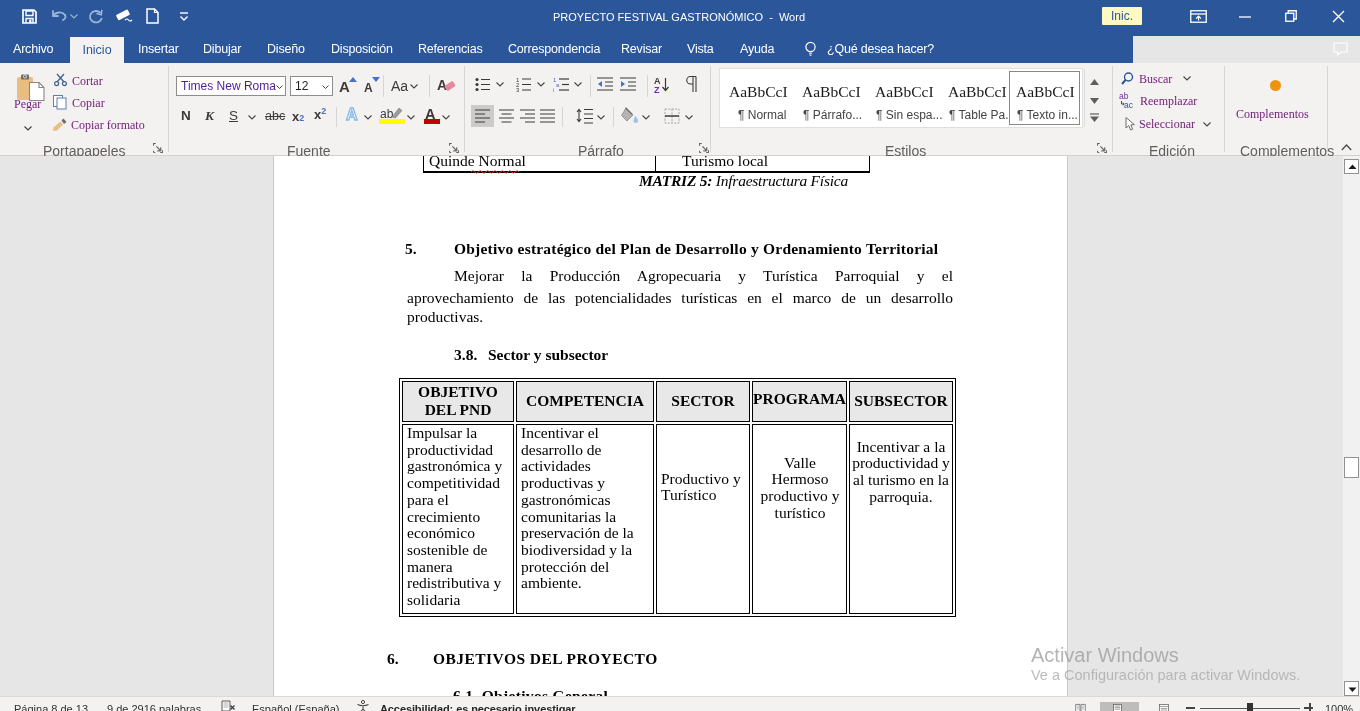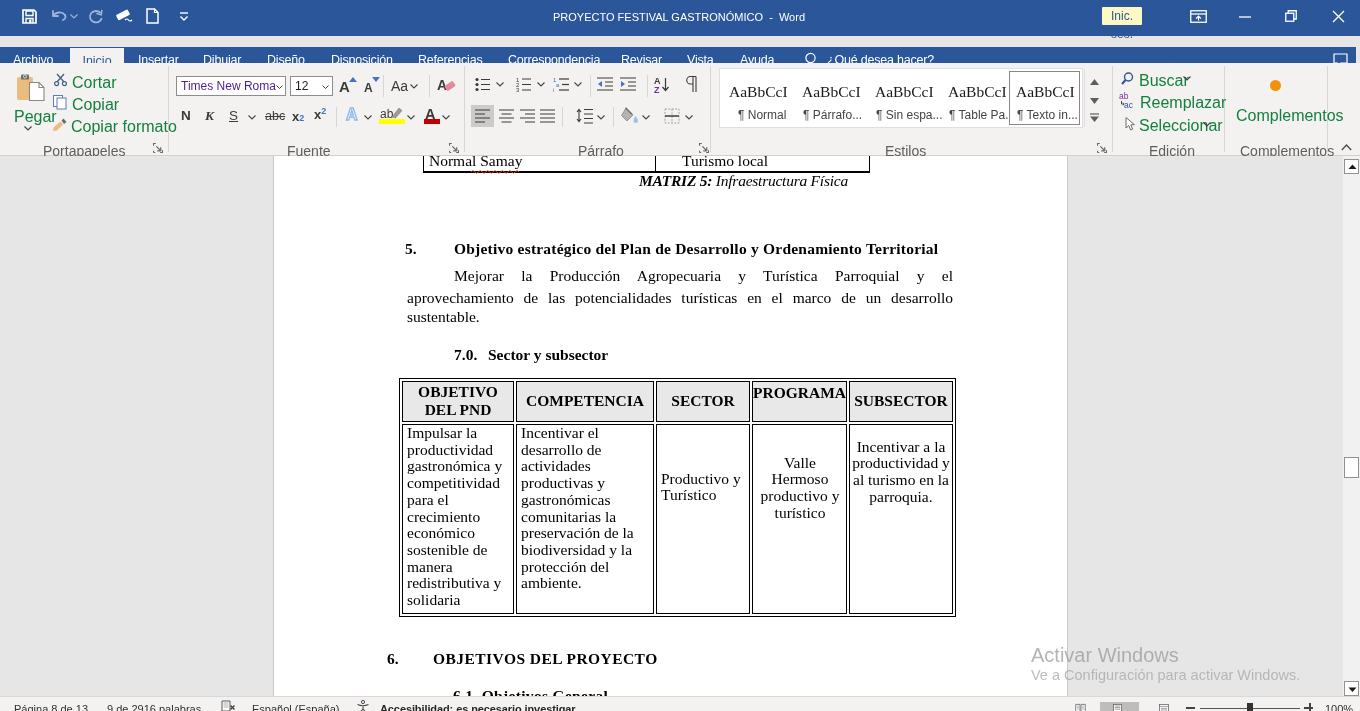--- a/index.html
+++ b/index.html
@@ -1,29 +1,29 @@
 <!DOCTYPE html>
 <html><head>
 <meta charset="utf-8">
 <style>
   * { margin:0; padding:0; box-sizing:border-box; }
   html,body { width:1360px; height:711px; overflow:hidden; }
   body { font-family:"Liberation Sans", sans-serif; position:relative; background:#e6e6e6; }
   .abs { position:absolute; }
   
   #titlebar { position:absolute; left:0; top:0; width:1360px; height:36px; background:#2b579a; }
-  #tabrow   { position:absolute; left:0; top:47px; width:1356px; height:27px; background:#2b579a; }
+  #tabrow   { position:absolute; left:0; top:36px; width:1133px; height:27px; background:#2b579a; }
   .tab { position:absolute; top:0; height:27px; line-height:26px; color:#fff; font-size:12.5px; letter-spacing:-0.2px; }
   #tab-active { position:absolute; left:70px; top:1px; width:54px; height:26px; background:#f3f2f1; color:#2b579a; text-align:center; line-height:26px; font-size:12.5px; }
   
   #ribbon { position:absolute; left:0; top:63px; width:1360px; height:93px; background:#f3f2f1; border-bottom:1px solid #d2d0ce; }
   .gsep { position:absolute; top:3px; width:1px; height:86px; background:#d8d6d4; }
   .glabel { position:absolute; top:80px; font-size:14px; color:#605e5c; white-space:nowrap; }
   .launcher { position:absolute; top:80px; width:10px; height:10px; }
-  .btn-label { font-size:16px; color:#15803d; white-space:nowrap; position:absolute; }
+  .btn-label { font-size:12px; color:#701a75; white-space:nowrap; position:absolute;font-family:Liberation Serif, serif; }
   .combo { position:absolute; background:#fff; border:1px solid #8f8d8b; }
   
   #canvas { position:absolute; left:0; top:156px; width:1360px; height:540px; background:#e6e6e6; overflow:hidden; }
   #page { position:absolute; left:273px; top:-1000px; width:795px; height:2000px; background:#fff; border-left:1px solid #c9c9c9; border-right:1px solid #c9c9c9; }
   .doc { font-family:"Liberation Serif", serif; color:#000; position:absolute; white-space:nowrap; }
   
   #sbar { position:absolute; left:1343px; top:156px; width:17px; height:540px; background:#f1f1f1; }
   .sbtn { position:absolute; left:1px; width:15px; height:15px; background:#fff; border:1px solid #919191; }
   
   #statusbar { position:absolute; left:0; top:696px; width:1360px; height:15px; background:#f3f2f1; border-top:1px solid #dbd9d7; }
@@ -133,21 +133,21 @@
     <div class="glabel" style="left:1149px;">Edición</div>
     <div class="glabel" style="left:1240px;">Complementos</div>
     <div id="grp-clipboard">
       <svg style="left:16px; top:11px;" width="30" height="28" viewBox="0 0 30 28">
         <rect x="1" y="3" width="16" height="23" rx="2" fill="#e9bd7e"></rect>
         <rect x="5" y="0.5" width="8" height="5" rx="1" fill="#6e6c6a"></rect>
         <circle cx="9" cy="2.5" r="1.6" fill="#6e6c6a" stroke="#fff" stroke-width="0.7"></circle>
         <path d="M13.5 8.5 h9.5 l5 5 v13 h-14.5 z" fill="#fff" stroke="#8a8886" stroke-width="1.1"></path>
         <path d="M23 8.5 v5 h5" fill="none" stroke="#8a8886" stroke-width="1.1"></path>
       </svg>
-      <div class="btn-label" style="left:14px; top:45px;">Pegar</div>
+      <div class="btn-label" style="left:14px; top:34px;">Pegar</div>
       <svg style="left:24px; top:63px;" width="8" height="5" viewBox="0 0 8 5">
         <path d="M0.5 0.5 L4 4 L7.5 0.5" fill="none" stroke="#444" stroke-width="1.2"></path>
       </svg>
       <svg style="left:54px; top:10px;" width="14" height="13" viewBox="0 0 14 13">
         <path d="M3 1 L10 9 M10 1 L3 9" stroke="#41618f" stroke-width="1.3" fill="none"></path>
         <circle cx="2.6" cy="10.6" r="2" fill="none" stroke="#41618f" stroke-width="1.2"></circle>
         <circle cx="10.4" cy="10.6" r="2" fill="none" stroke="#41618f" stroke-width="1.2"></circle>
       </svg>
       <div class="btn-label" style="left:72px; top:11px;">Cortar</div>
       <svg style="left:53px; top:32px;" width="14" height="14" viewBox="0 0 14 14">
@@ -385,52 +385,52 @@
   </div>
 
   <div id="canvas">
     <div id="page"></div>
     <div id="doccontent">
 
       <div class="abs" style="left:423px; top:0; width:1px; height:16px; background:#000;"></div>
       <div class="abs" style="left:655px; top:0; width:1px; height:16px; background:#000;"></div>
       <div class="abs" style="left:869px; top:0; width:1px; height:16px; background:#000;"></div>
       <div class="abs" style="left:423px; top:15px; width:447px; height:2px; background:#000;"></div>
-      <div class="doc" style="left:429px; top:-4px; font-size:15.5px;">Normal Samay</div>
+      <div class="doc" style="left:429px; top:-4px; font-size:15.5px;">Quinde Normal</div>
       <div class="doc" style="left:662px; top:-4px; font-size:15.5px;margin-left:20px;">Turismo local</div>
       <svg style="left:471px; top:12.5px;" width="48" height="4" viewBox="0 0 52 4">
         <path d="M0 3 Q 2 0 4 3 T 8 3 T 12 3 T 16 3 T 20 3 T 24 3 T 28 3 T 32 3 T 36 3 T 40 3 T 44 3 T 48 3 T 52 3" fill="none" stroke="#e43f2c" stroke-width="1"></path>
       </svg>
 
       <div class="doc" style="left:639px; top:16.4px; font-size:15.5px; font-style:italic; letter-spacing:-0.24px;"><b>MATRIZ 5:</b> Infraestructura Física</div>
 
       <div class="doc" style="left:405px; top:84px; font-size:15.5px; font-weight:bold;">5.</div>
       <div class="doc" style="left:454px; top:84px; font-size:15.5px; font-weight:bold; letter-spacing:0.22px;">Objetivo estratégico del Plan de Desarrollo y Ordenamiento Territorial</div>
 
       <div class="doc jline" style="left:407px; top:109.3px; width:546px; padding-left:47px;">Mejorar la Producción Agropecuaria y Turística Parroquial y el</div>
       <div class="doc jline" style="left:407px; top:130.7px; width:546px;">aprovechamiento de las potencialidades turísticas en el marco de un desarrollo</div>
-      <div class="doc" style="left:407px; top:152px; font-size:15.5px;">sustentable.</div>
-
-      <div class="doc" style="left:454px; top:190.4px; font-size:15.5px; font-weight:bold;">7.0.</div>
+      <div class="doc" style="left:407px; top:152px; font-size:15.5px;">productivas.</div>
+
+      <div class="doc" style="left:454px; top:190.4px; font-size:15.5px; font-weight:bold;">3.8.</div>
       <div class="doc" style="left:488px; top:190.4px; font-size:15.5px; font-weight:bold;">Sector y subsector</div>
 
       <table id="bigtable" style="position:absolute; left:399px; top:222px;">
         <colgroup>
           <col style="width:112px">
           <col style="width:138px">
           <col style="width:94px">
           <col style="width:91px">
           <col style="width:104px">
         </colgroup>
         <tbody>
           <tr class="trh">
           <td>OBJETIVO DEL PND</td>
             <td style="padding-top:10px;">COMPETENCIA</td>
             <td style="padding-top:10px;">SECTOR</td>
-            <td style="padding-top:2px;margin-left:44px;">PROGRAMA</td>
+            <td style="padding-top:8px;margin-left:44px;">PROGRAMA</td>
             <td style="padding-top:10px;">SUBSECTOR</td>
         </tr>
         <tr class="trb">
           <td>Impulsar la productividad gastronómica y competitividad para el crecimiento económico sostenible de manera redistributiva y solidaria</td>
           <td>Incentivar el desarrollo de actividades productivas y gastronómicas comunitarias la preservación de la biodiversidad y la protección del ambiente.</td>
           <td style="padding-top:45.5px;">Productivo y Turístico</td>
           <td style="padding-top:29.5px; text-align:center;">Valle<br>Hermoso<br>productivo y<br>turístico</td>
           <td style="padding-top:13.5px; text-align:center; padding-left:1px; padding-right:1px;">Incentivar a la<br>productividad y<br>al turismo en la<br>parroquia.</td>
         </tr>
       </tbody>

